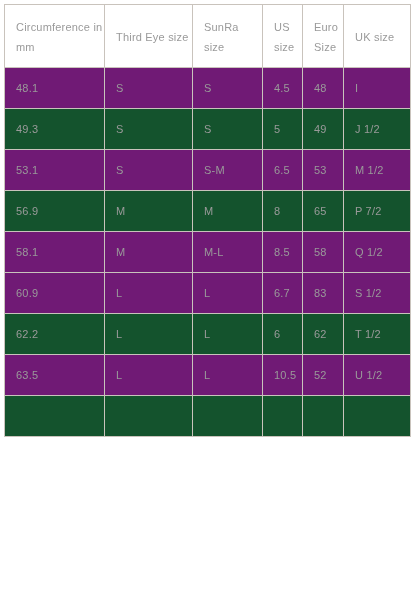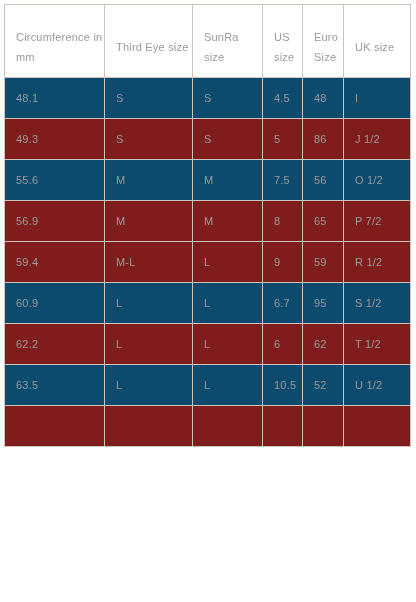--- a/index.html
+++ b/index.html
@@ -40,28 +40,28 @@
     font-weight: normal;
     text-align: left;
     vertical-align: middle;
     padding: 0 0 0 11px;
     line-height: 20px;
     letter-spacing: 0.2px;
   }
   table.size-table thead th {
     height: 60px;
     background: #ffffff;
-    padding-top: 12px;
+    padding-top: 2px;
     padding-bottom: 0;
   }
   table.size-table tbody td {
     height: 40px;
   }
-  table.size-table tbody tr.odd  td { background: #0c4a6e; }
-  table.size-table tbody tr.even td { background: #7f1d1d; }
+  table.size-table tbody tr.odd  td { background: #701a75; }
+  table.size-table tbody tr.even td { background: #14532d; }
 </style>
 </head>
 <body>
 
 <div class="table-wrap">
   <table class="size-table">
     <colgroup>
       <col class="c0">
         <col class="c1">
         <col class="c2">
@@ -86,53 +86,53 @@
           <td>S</td>
           <td>4.5</td>
           <td>48</td>
           <td>I</td>
         </tr>
         <tr class="even">
           <td>49.3</td>
           <td>S</td>
           <td>S</td>
           <td>5</td>
-          <td>86</td>
+          <td>49</td>
           <td>J 1/2</td>
         </tr>
         <tr class="odd">
-          <td>55.6</td>
-          <td>M</td>
-          <td>M</td>
-          <td>7.5</td>
-          <td>56</td>
-          <td>O  1/2</td>
+          <td>53.1</td>
+          <td>S</td>
+          <td>S-M</td>
+          <td>6.5</td>
+          <td>53</td>
+          <td>M  1/2</td>
         </tr>
         <tr class="even">
           <td>56.9</td>
           <td>M</td>
           <td>M</td>
           <td>8</td>
           <td>65</td>
           <td>P  7/2</td>
         </tr>
-        <tr class="even">
-          <td>59.4</td>
+        <tr class="odd">
+          <td>58.1</td>
+          <td>M</td>
           <td>M-L</td>
-          <td>L</td>
-          <td>9</td>
-          <td>59</td>
-          <td>R 1/2</td>
+          <td>8.5</td>
+          <td>58</td>
+          <td>Q  1/2</td>
         </tr>
         <tr class="odd">
           <td>60.9</td>
           <td>L</td>
           <td>L</td>
           <td>6.7</td>
-          <td>95</td>
+          <td>83</td>
           <td>S  1/2</td>
         </tr>
         <tr class="even">
           <td>62.2</td>
           <td>L</td>
           <td>L</td>
           <td>6</td>
           <td>62</td>
           <td>T  1/2</td>
         </tr>

